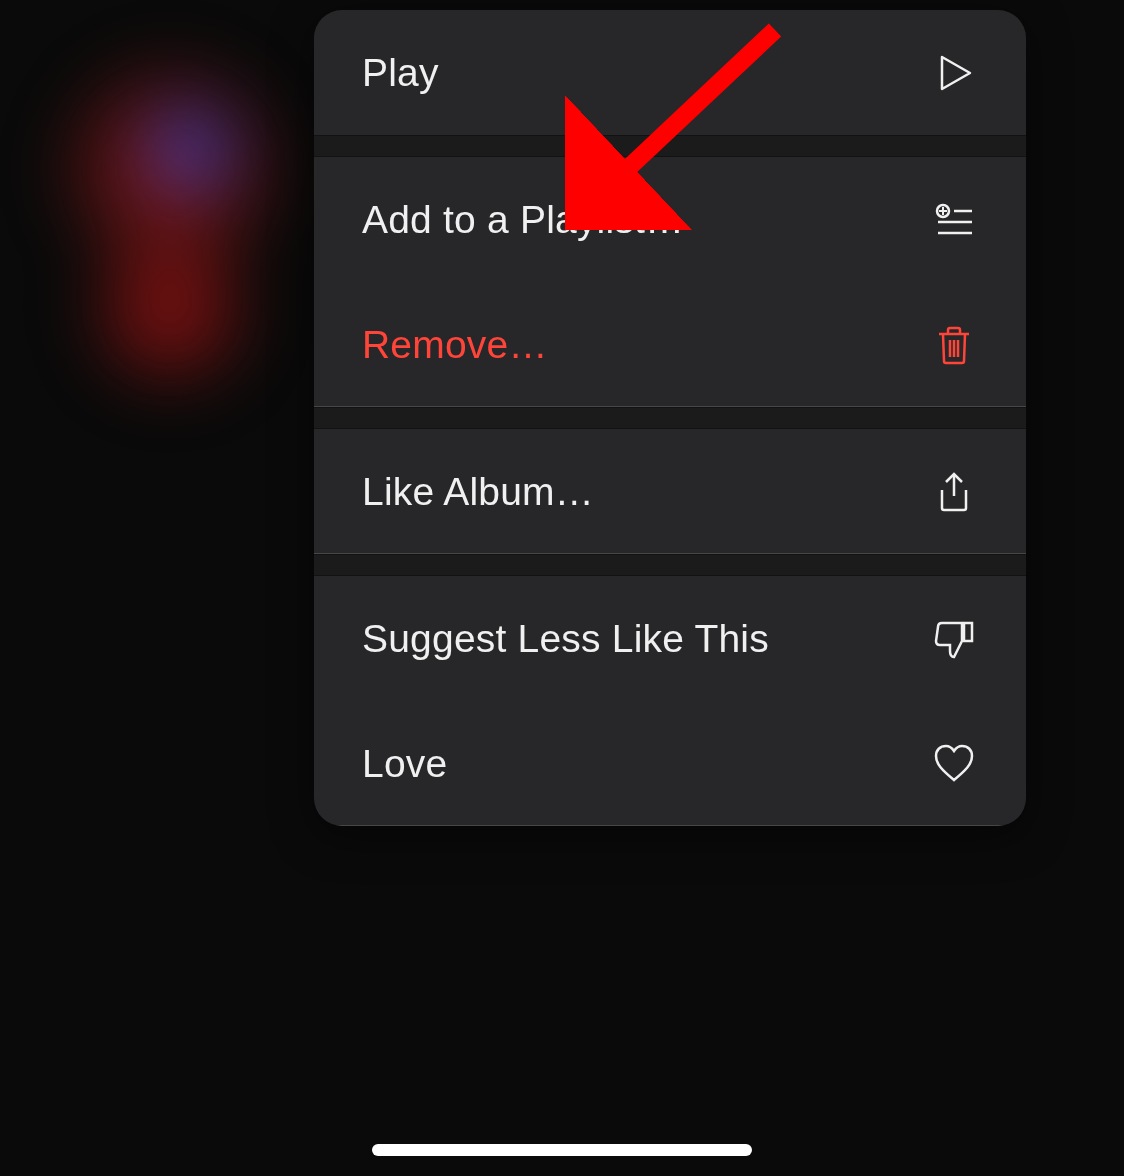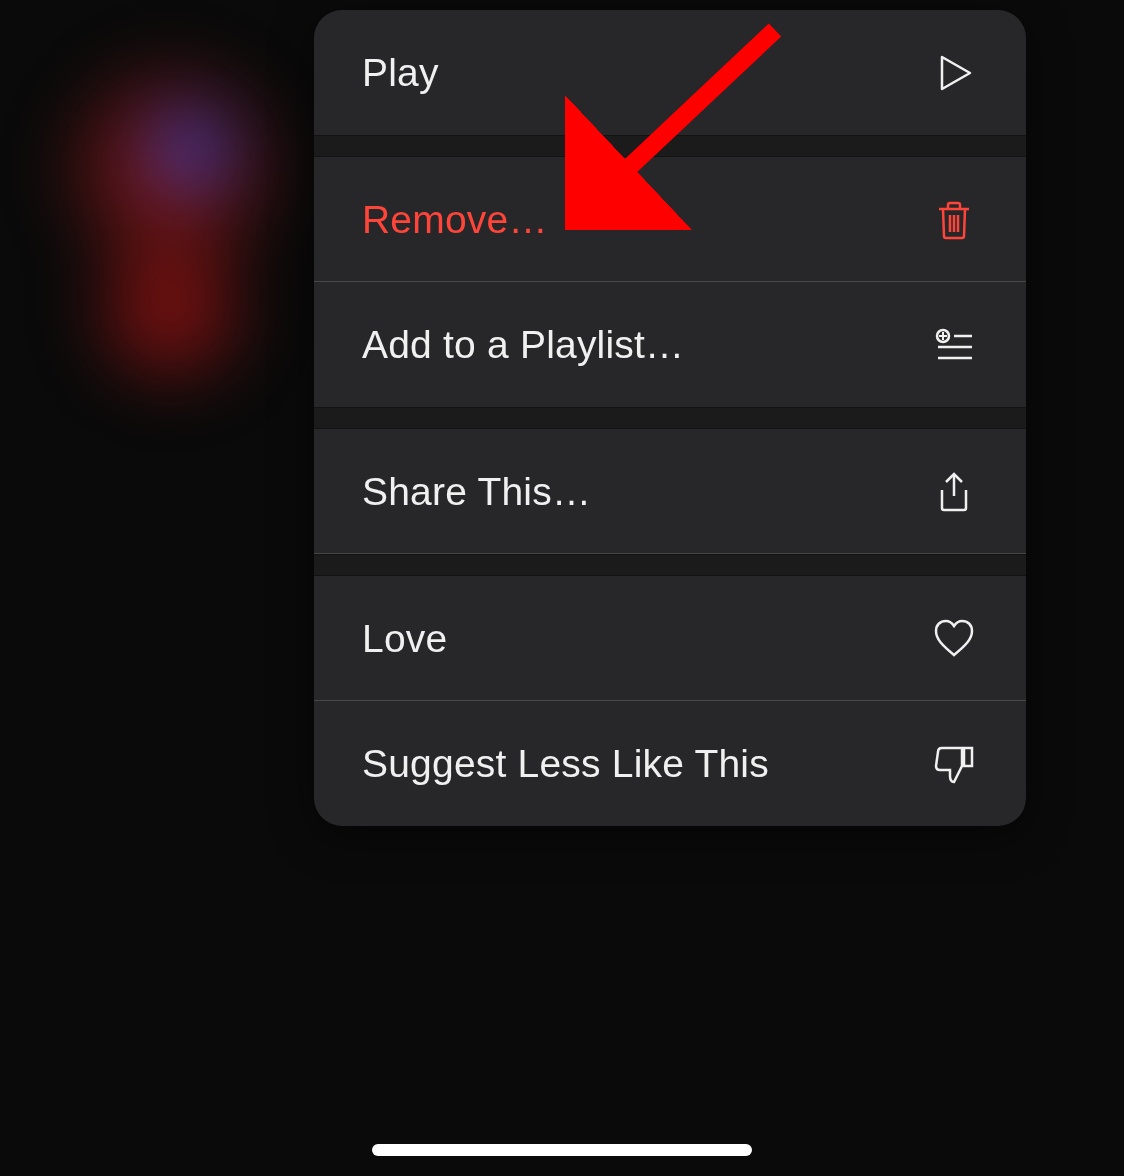--- a/index.html
+++ b/index.html
@@ -141,78 +141,78 @@
     <span>Play</span>
     <span class="menu-icon">
       <svg viewBox="0 0 44 44">
           <polygon points="10,6 38,22 10,38" stroke-linejoin="round"></polygon>
         </svg>
     </span>
   </div>
 
   <div class="section-gap"></div>
 
+  <div class="menu-item">
+    <span>Add to a Playlist…</span>
+    <span class="menu-icon">
+      <svg viewBox="0 0 44 44">
+        <circle cx="11" cy="13" r="6"></circle>
+        <path d="M11 9 L11 17 M7 13 L15 13" stroke-width="2"></path>
+        <path d="M22 13 L40 13"></path>
+        <path d="M6 24 L40 24"></path>
+        <path d="M6 35 L40 35"></path>
+      </svg>
+    </span>
+  </div>
+
   <div class="menu-item destructive has-sep">
     <span>Remove…</span>
     <span class="menu-icon">
       <svg viewBox="0 0 44 44">
         <path d="M7 11 L37 11"></path>
         <path d="M11 11 L12 38 Q12 40 14 40 L30 40 Q32 40 32 38 L33 11"></path>
         <path d="M16 11 L16 7 Q16 5 18 5 L26 5 Q28 5 28 7 L28 11"></path>
         <path d="M18 17 L18 34"></path>
         <path d="M22 17 L22 34"></path>
         <path d="M26 17 L26 34"></path>
       </svg>
     </span>
   </div>
 
-  <div class="menu-item">
-    <span>Add to a Playlist…</span>
-    <span class="menu-icon">
-      <svg viewBox="0 0 44 44">
-        <circle cx="11" cy="13" r="6"></circle>
-        <path d="M11 9 L11 17 M7 13 L15 13" stroke-width="2"></path>
-        <path d="M22 13 L40 13"></path>
-        <path d="M6 24 L40 24"></path>
-        <path d="M6 35 L40 35"></path>
-      </svg>
-    </span>
-  </div>
-
   <div class="section-gap"></div>
 
   <div class="menu-item has-sep">
-    <span>Share This…</span>
+    <span>Like Album…</span>
     <span class="menu-icon">
       <svg viewBox="0 0 44 44">
         <path d="M22 4 L22 26"></path>
         <path d="M14 12 L22 4 L30 12"></path>
         <path d="M10 20 L10 38 Q10 40 12 40 L32 40 Q34 40 34 38 L34 20"></path>
       </svg>
     </span>
   </div>
 
 
   <div class="section-gap"></div>
 
+  <div class="menu-item">
+    <span>Suggest Less Like This</span>
+    <span class="menu-icon">
+      <svg viewBox="0 0 44 44">
+        <path d="M30 6 L30 24 L22 40 Q18 40 18 34 L18 28 L8 28 Q4 28 4 24 L6 10 Q6 6 10 6 Z"></path>
+        <path d="M32 6 L40 6 L40 24 L32 24 Z"></path>
+      </svg>
+    </span>
+  </div>
+
   <div class="menu-item has-sep">
     <span>Love</span>
     <span class="menu-icon">
       <svg viewBox="0 0 44 44">
         <path d="M22 38 C10 28 4 22 4 14 C4 8 8 4 14 4 C18 4 20 6 22 9 C24 6 26 4 30 4 C36 4 40 8 40 14 C40 22 34 28 22 38 Z"></path>
-      </svg>
-    </span>
-  </div>
-
-  <div class="menu-item">
-    <span>Suggest Less Like This</span>
-    <span class="menu-icon">
-      <svg viewBox="0 0 44 44">
-        <path d="M30 6 L30 24 L22 40 Q18 40 18 34 L18 28 L8 28 Q4 28 4 24 L6 10 Q6 6 10 6 Z"></path>
-        <path d="M32 6 L40 6 L40 24 L32 24 Z"></path>
       </svg>
     </span>
   </div>
 
 </div>
 
 <svg class="arrow-annotation" width="250" height="220">
   <defs>
     <marker id="ah" markerWidth="12" markerHeight="12" refX="2" refY="6" orient="auto">
       <polygon points="0,0 12,6 0,12" fill="#ff0000"></polygon>

